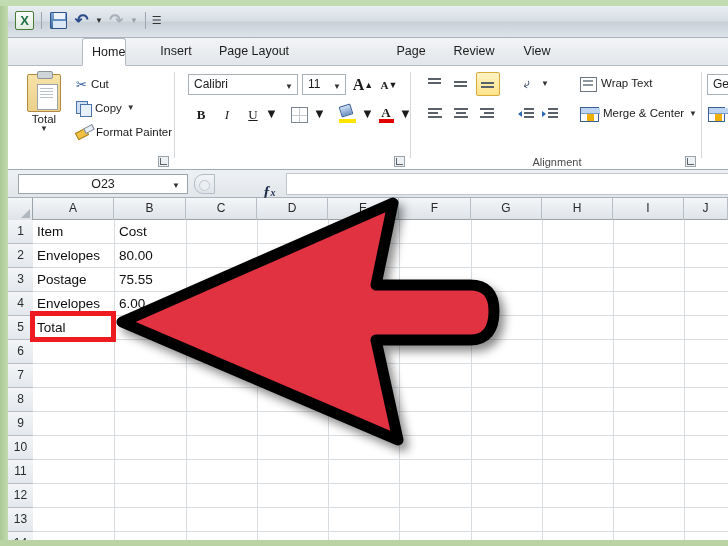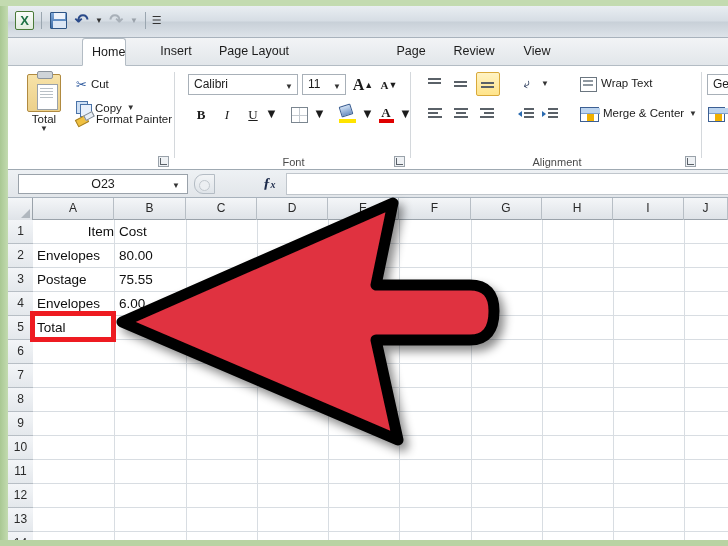--- a/index.html
+++ b/index.html
@@ -199,21 +199,21 @@
     display:flex; align-items:center; justify-content:center;
     font-size:12.5px; color:#1c1c1c;
   }
   .namebox .nbcaret{position:absolute;right:7px;top:6px;font-size:8px;color:#333;}
   .fbar-sep1{position:absolute;left:186px;top:4px;width:21px;height:20px;
      background:linear-gradient(to bottom,#f2f4f6,#dfe4e9);
      border:1px solid #b4bcc4;border-radius:9px 0 0 9px;}
   .fbar-sep1::after{content:"";position:absolute;left:4px;top:5px;width:9px;height:9px;
      border-radius:50%;background:#eceff2;border:1px solid #c2c8ce;}
   .fx {
-    position:absolute; left:255px; top:5px; font-size:15px; color:#1c2a4a;
+    position:absolute; left:255px; top:13px; font-size:15px; color:#1c2a4a;
     font-family:"Liberation Serif", serif; font-style:italic; font-weight:bold;
   }
   .fbar-input {
     position:absolute; left:278px; top:3px; width:444px; height:22px;
     background:#ffffff; border:1px solid #c0c6cc; border-right:none;
   }
 
   
   .grid { position:absolute; left:8px; top:198px; width:720px; height:342px;
           background:#ffffff; overflow:hidden; }
@@ -304,21 +304,21 @@
         <span class="scissors">✂</span>
         <span>Cut</span>
       </div>
 
       <div class="cbtn" style="left:68px;top:32px;">
         <span class="copy-ico"></span>
         <span>Copy</span>
         <span class="caret">▼</span>
       </div>
 
-      <div class="cbtn" style="left:68px;top:43px;">
+      <div class="cbtn" style="left:68px;top:56px;">
         <span class="brush-ico"></span>
         <span>Format Painter</span>
       </div>
 
       <div class="dialog-launcher"></div>
       <div class="gdiv"></div>
     </div>
 
     <div class="rgroup" style="left:168px;width:235px;">
       <div class="fbox" style="left:12px;top:8px;width:110px;">
@@ -357,21 +357,20 @@
       <div class="fbtn caret" style="left:184px;top:44px;">▼</div>
 
       <div class="fbtn" style="left:200px;top:36px;width:20px;height:24px;">
         <span class="fcolor-ico">
           <span class="letter">A</span>
           <span class="bar"></span>
         </span>
       </div>
       <div class="fbtn caret" style="left:222px;top:44px;">▼</div>
 
-      <div class="glabel">Font</div>
       <div class="dialog-launcher"></div>
       <div class="gdiv"></div>
     </div>
 
     <div class="rgroup" style="left:404px;width:290px;">
       <div class="albtn" style="left:12px;top:8px;width:22px;height:20px;">
         <span class="align-ico">
           <i style="top:1px;width:13px;"></i>
             <i style="top:5px;width:13px;"></i>
         </span>
@@ -518,21 +517,21 @@
       <div class="hline" style="top:119px;"></div>
       <div class="hline" style="top:143px;"></div>
       <div class="hline" style="top:167px;"></div>
       <div class="hline" style="top:191px;"></div>
       <div class="hline" style="top:215px;"></div>
       <div class="hline" style="top:239px;"></div>
       <div class="hline" style="top:263px;"></div>
       <div class="hline" style="top:287px;"></div>
       <div class="hline" style="top:311px;"></div>
 
-      <div class="cell" style="left:0px;top:0px;width:81px;text-align:right;">Item</div>
+      <div class="cell" style="left:0px;top:0px;width:81px;">Item</div>
       <div class="cell" style="left:82px;top:0px;width:71px;">Cost</div>
       <div class="cell" style="left:0px;top:24px;width:81px;">Envelopes</div>
       <div class="cell" style="left:82px;top:24px;width:71px;">80.00</div>
       <div class="cell" style="left:0px;top:48px;width:81px;">Postage</div>
       <div class="cell" style="left:82px;top:48px;width:71px;">75.55</div>
       <div class="cell" style="left:0px;top:72px;width:81px;">Envelopes</div>
       <div class="cell" style="left:82px;top:72px;width:71px;">6.00</div>
       <div class="cell" style="left:0px;top:96px;width:81px;">Total</div>
     </div>
   </div>

